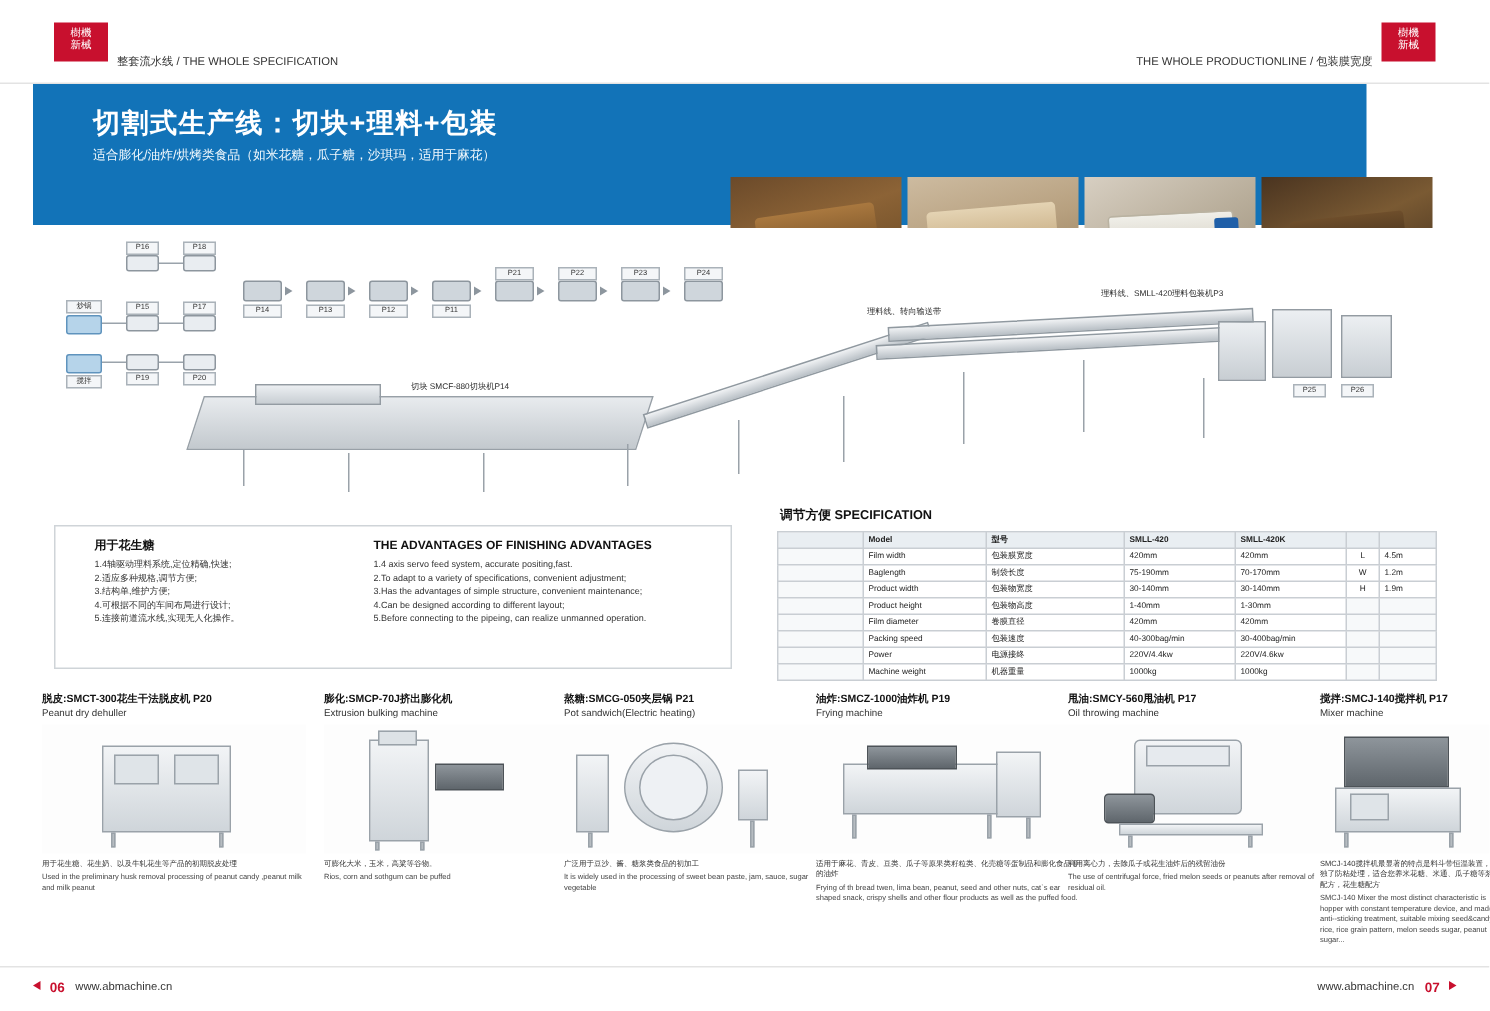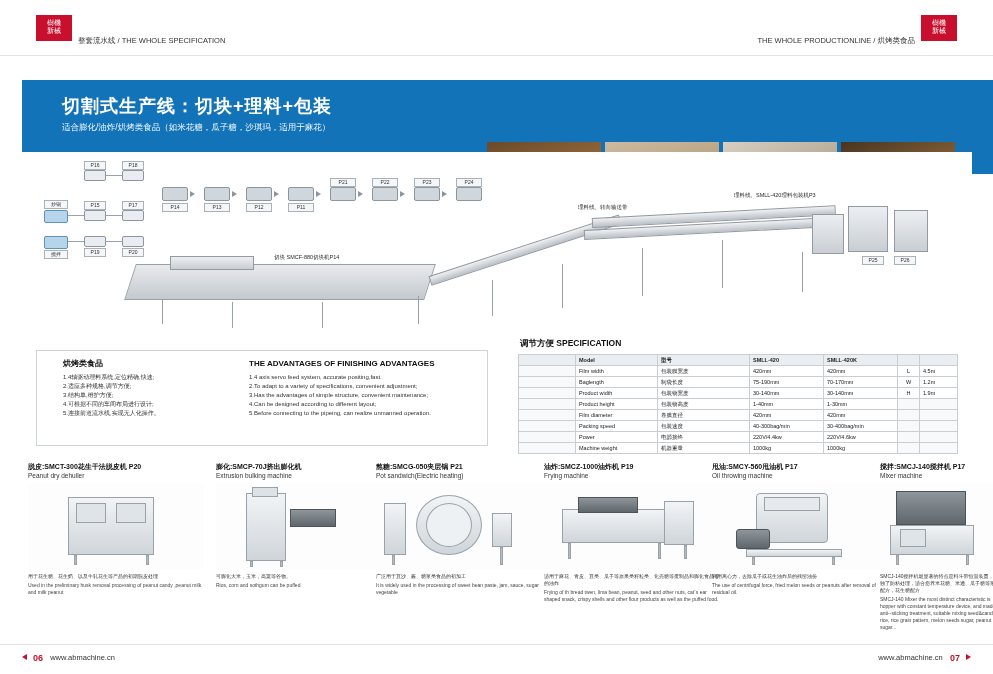--- a/index.html
+++ b/index.html
@@ -33,23 +33,22 @@
     position: absolute; left: 78px; top: 36px;
     font-size: 7.5px; color: #333; white-space: nowrap;
   }
   .brand-right {
     position: absolute; right: 78px; top: 36px;
     font-size: 7.5px; color: #333; white-space: nowrap; text-align: right;
   }
 
   
   .banner {
-    position: absolute; left: 0; top: 56px; width: 993px; height: 94px;
+    position: absolute; left: 0; top: 56px; width: 911px; height: 94px;
     background: #1273b8;
-    margin-top: 24px;
   }
   .banner-left-bar {
     position: absolute; left: 0; top: 0; width: 22px; height: 94px;
     background: #ffffff;
   }
   .banner-text { position: absolute; left: 62px; top: 14px; color: #fff; }
   .banner-title-cn {
     font-size: 18px; font-weight: bold; letter-spacing: 1px; margin: 0 0 4px 0;
   }
   .banner-title-en { font-size: 9.5px; margin: 0 0 7px 0; color: #eaf4fb; }
@@ -208,21 +207,21 @@
   <div class="header">
     <div class="logo-box logo-left">
       <span>樹機</span>
       <span>新械</span>
     </div>
     <div class="brand-left">整套流水线 / THE WHOLE SPECIFICATION</div>
     <div class="logo-box logo-right">
       <span>樹機</span>
       <span>新械</span>
     </div>
-    <div class="brand-right">THE WHOLE PRODUCTIONLINE / 烘烤类食品</div>
+    <div class="brand-right">THE WHOLE PRODUCTIONLINE / 包装膜宽度</div>
   </div>
 
   <div class="banner">
     <div class="banner-left-bar"></div>
     <div class="banner-text">
       <div class="banner-title-cn">切割式生产线：切块+理料+包装</div>
       <div class="banner-sub-cn">适合膨化/油炸/烘烤类食品（如米花糖，瓜子糖，沙琪玛，适用于麻花）</div>
     </div>
     <div class="banner-photos">
       <div class="photo p1">
@@ -317,21 +316,21 @@
     <div class="leg" style="left:396px; top:144px; height:28px;"></div>
     <div class="leg" style="left:470px; top:128px; height:36px;"></div>
     <div class="leg" style="left:540px; top:112px; height:44px;"></div>
     <div class="leg" style="left:620px; top:96px; height:48px;"></div>
     <div class="leg" style="left:700px; top:88px; height:48px;"></div>
     <div class="leg" style="left:780px; top:100px; height:40px;"></div>
   </div>
 
   <div class="adv">
     <div class="adv-col adv-cn">
-      <div class="adv-h-cn">烘烤类食品</div>
+      <div class="adv-h-cn">用于花生糖</div>
       <div>1.4轴驱动理料系统,定位精确,快速;</div>
       <div>2.适应多种规格,调节方便;</div>
       <div>3.结构单,维护方便;</div>
       <div>4.可根据不同的车间布局进行设计;</div>
       <div>5.连接前道流水线,实现无人化操作。</div>
     </div>
     <div class="adv-col adv-en">
       <div class="adv-h-en">THE ADVANTAGES OF FINISHING ADVANTAGES</div>
       <div>1.4 axis servo feed system, accurate positing,fast.</div>
       <div>2.To adapt to a variety of specifications, convenient adjustment;</div>

